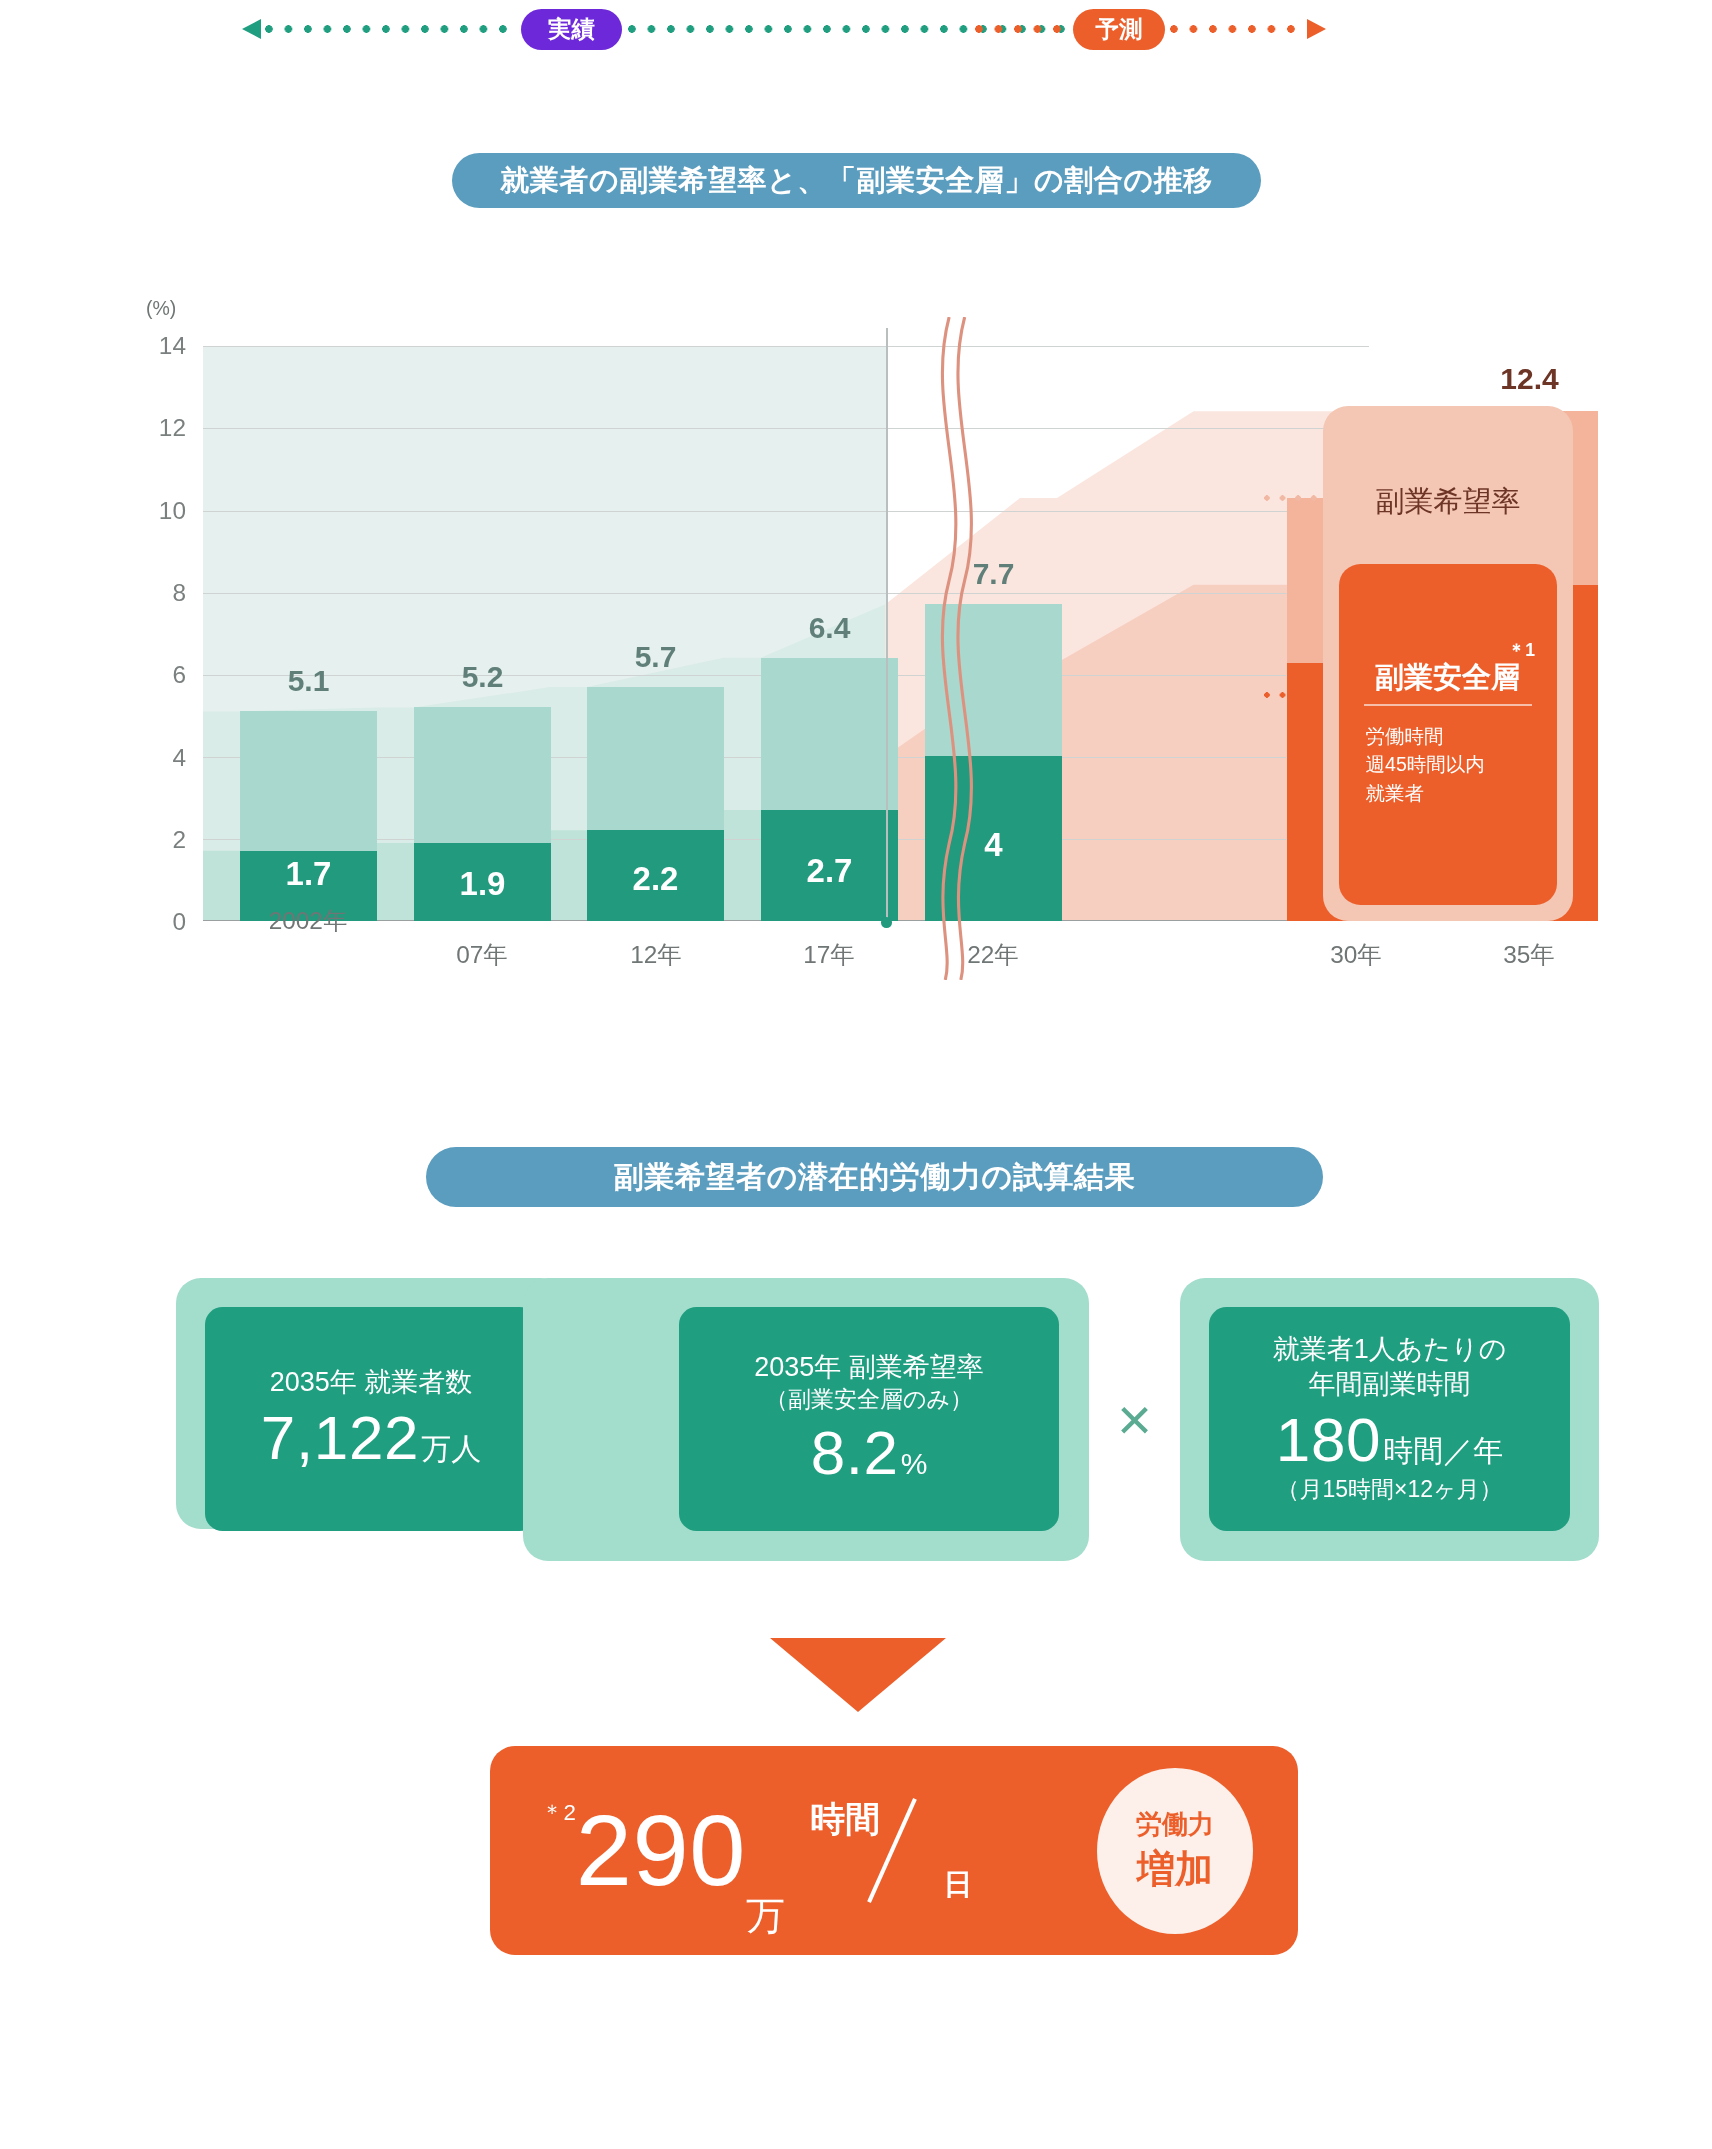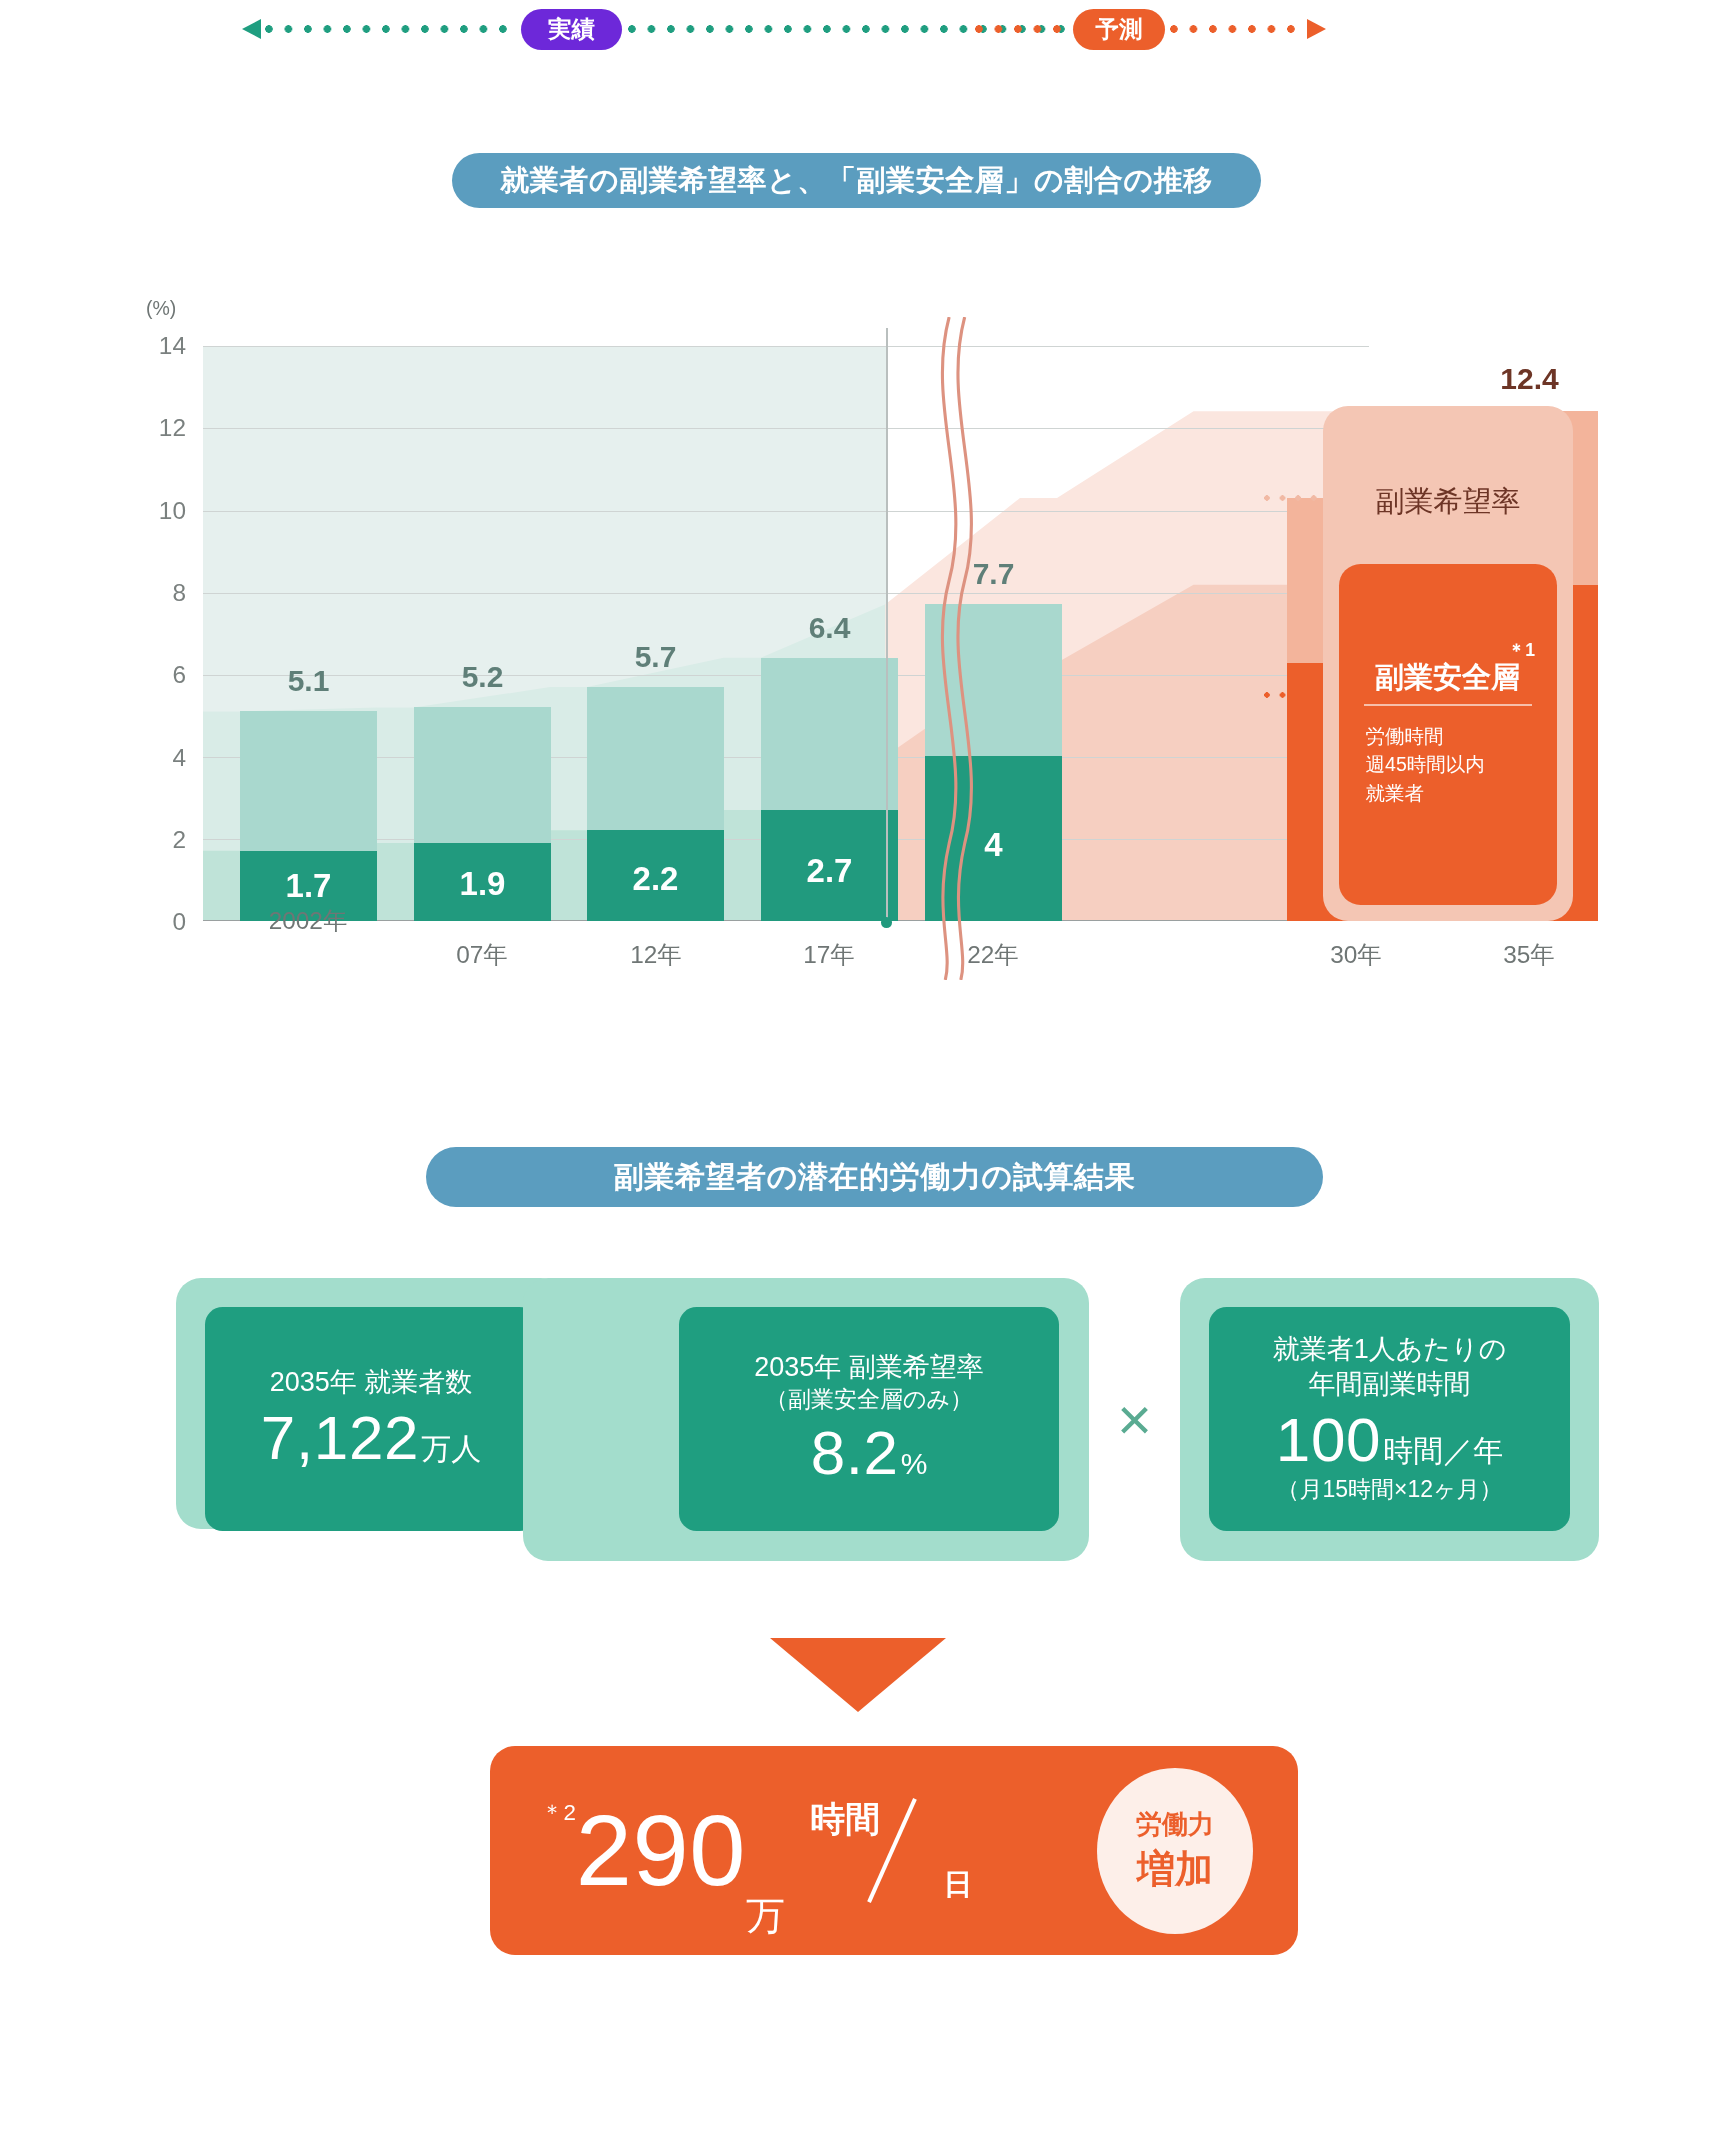--- a/index.html
+++ b/index.html
@@ -428,21 +428,21 @@
       <div class="gridline" style="top:247px;"></div>
       <div class="gridline" style="top:329px;"></div>
       <div class="gridline" style="top:411px;"></div>
       <div class="gridline" style="top:493px;"></div>
       <div class="gridline" style="top:574px; background:#9aa0a0;"></div>
 
       <div class="bar green" style="left:37px; width:137px; height:210px;">
         <div class="outer" style="height:210px;"></div>
         <div class="inner" style="height:70px;"></div>
         <div class="bar-top-label" style="top:-47px;">5.1</div>
-        <div class="bar-inner-label" style="bottom:16px;">1.7</div>
+        <div class="bar-inner-label" style="bottom:28px;">1.7</div>
       </div>
 
       <div class="bar green" style="left:211px; width:137px; height:214px;">
         <div class="outer" style="height:214px;"></div>
         <div class="inner" style="height:78px;"></div>
         <div class="bar-top-label" style="top:-47px;">5.2</div>
         <div class="bar-inner-label" style="bottom:17.6px;">1.9</div>
       </div>
 
       <div class="bar green" style="left:384px; width:137px; height:234px;">
@@ -541,21 +541,21 @@
       </div>
     </div>
 
     <div class="mult" id="mult2">×</div>
 
     <div class="card-outer" id="card3-outer">
       <div class="card-inner" id="card3-inner">
         <div class="card-label" style="white-space:pre-line;">就業者1人あたりの
 年間副業時間</div>
         <div class="card-value">
-          <span class="big">100</span>
+          <span class="big">180</span>
           <span class="unit">時間／年</span>
         </div>
         <div class="card-sub">（月15時間×12ヶ月）</div>
       </div>
     </div>
 
   </div>
 
   <div id="down-arrow"></div>
 

